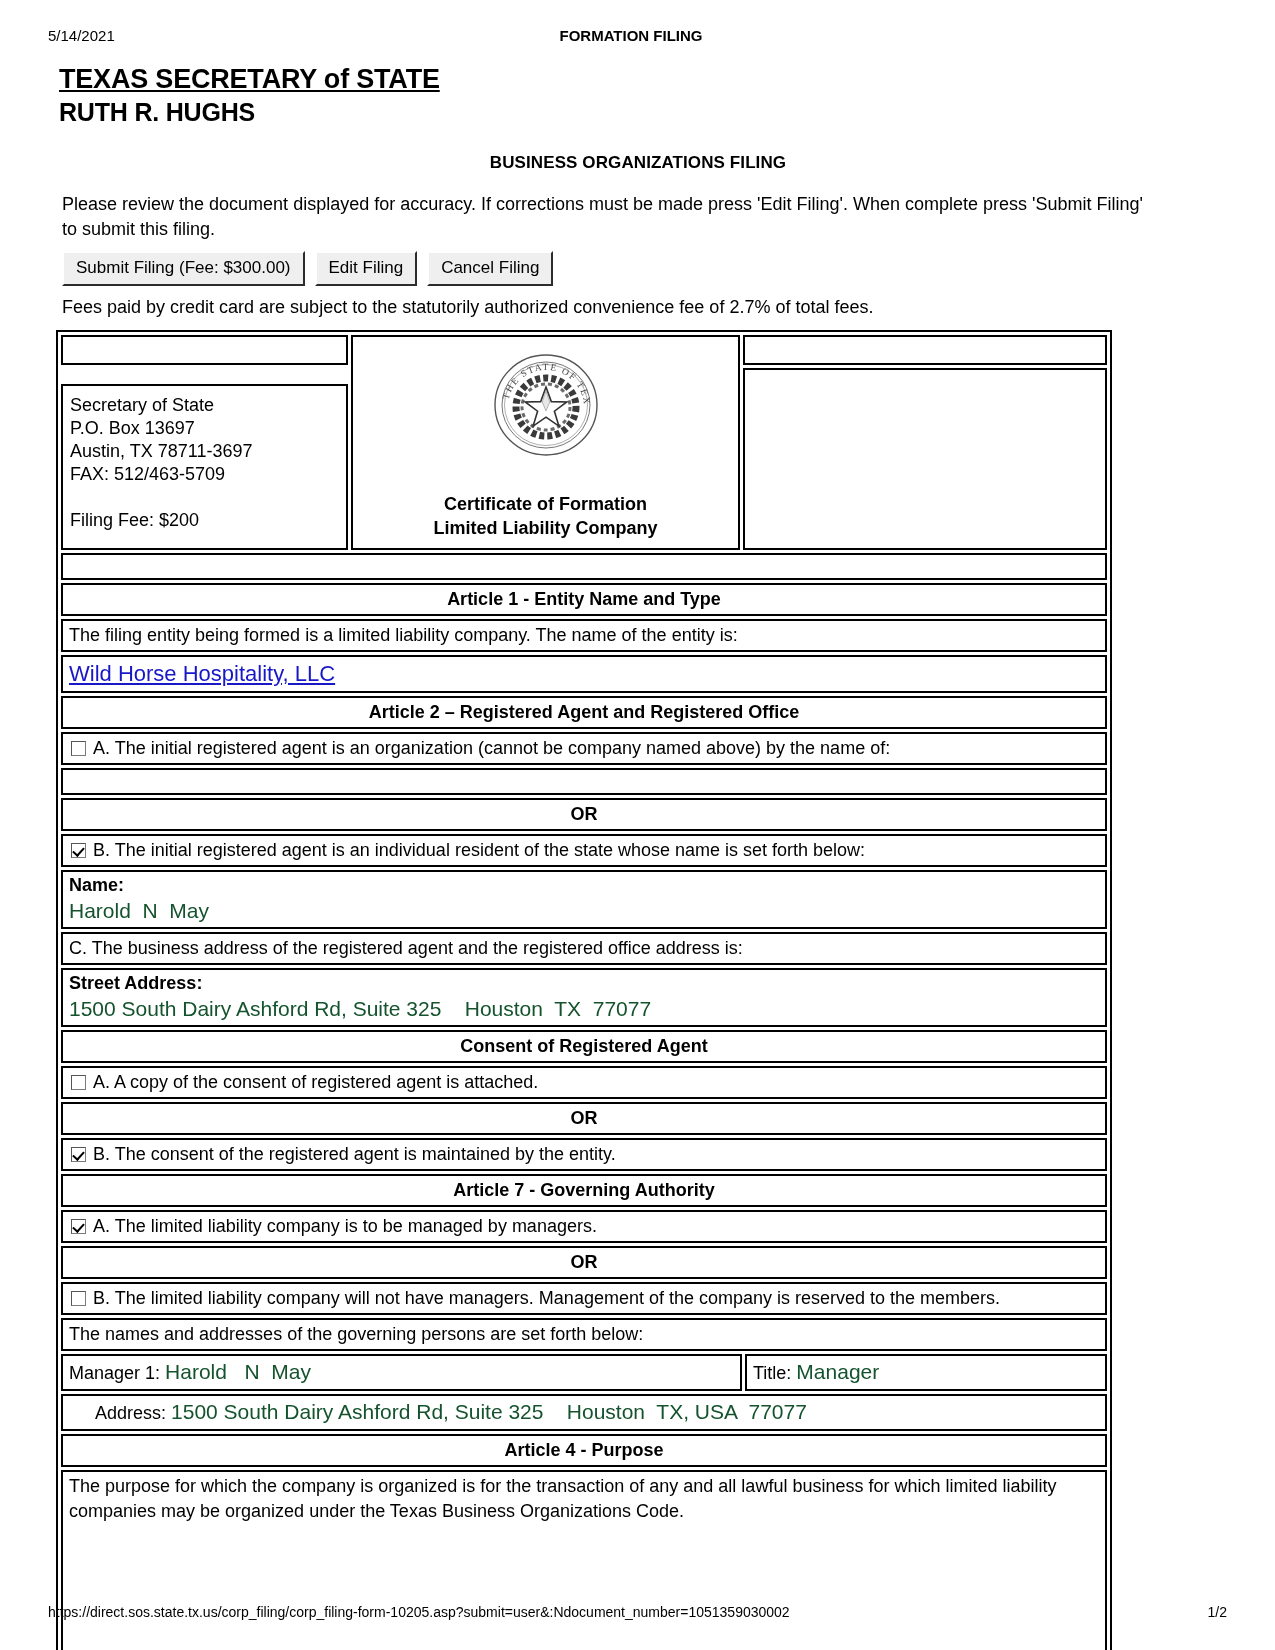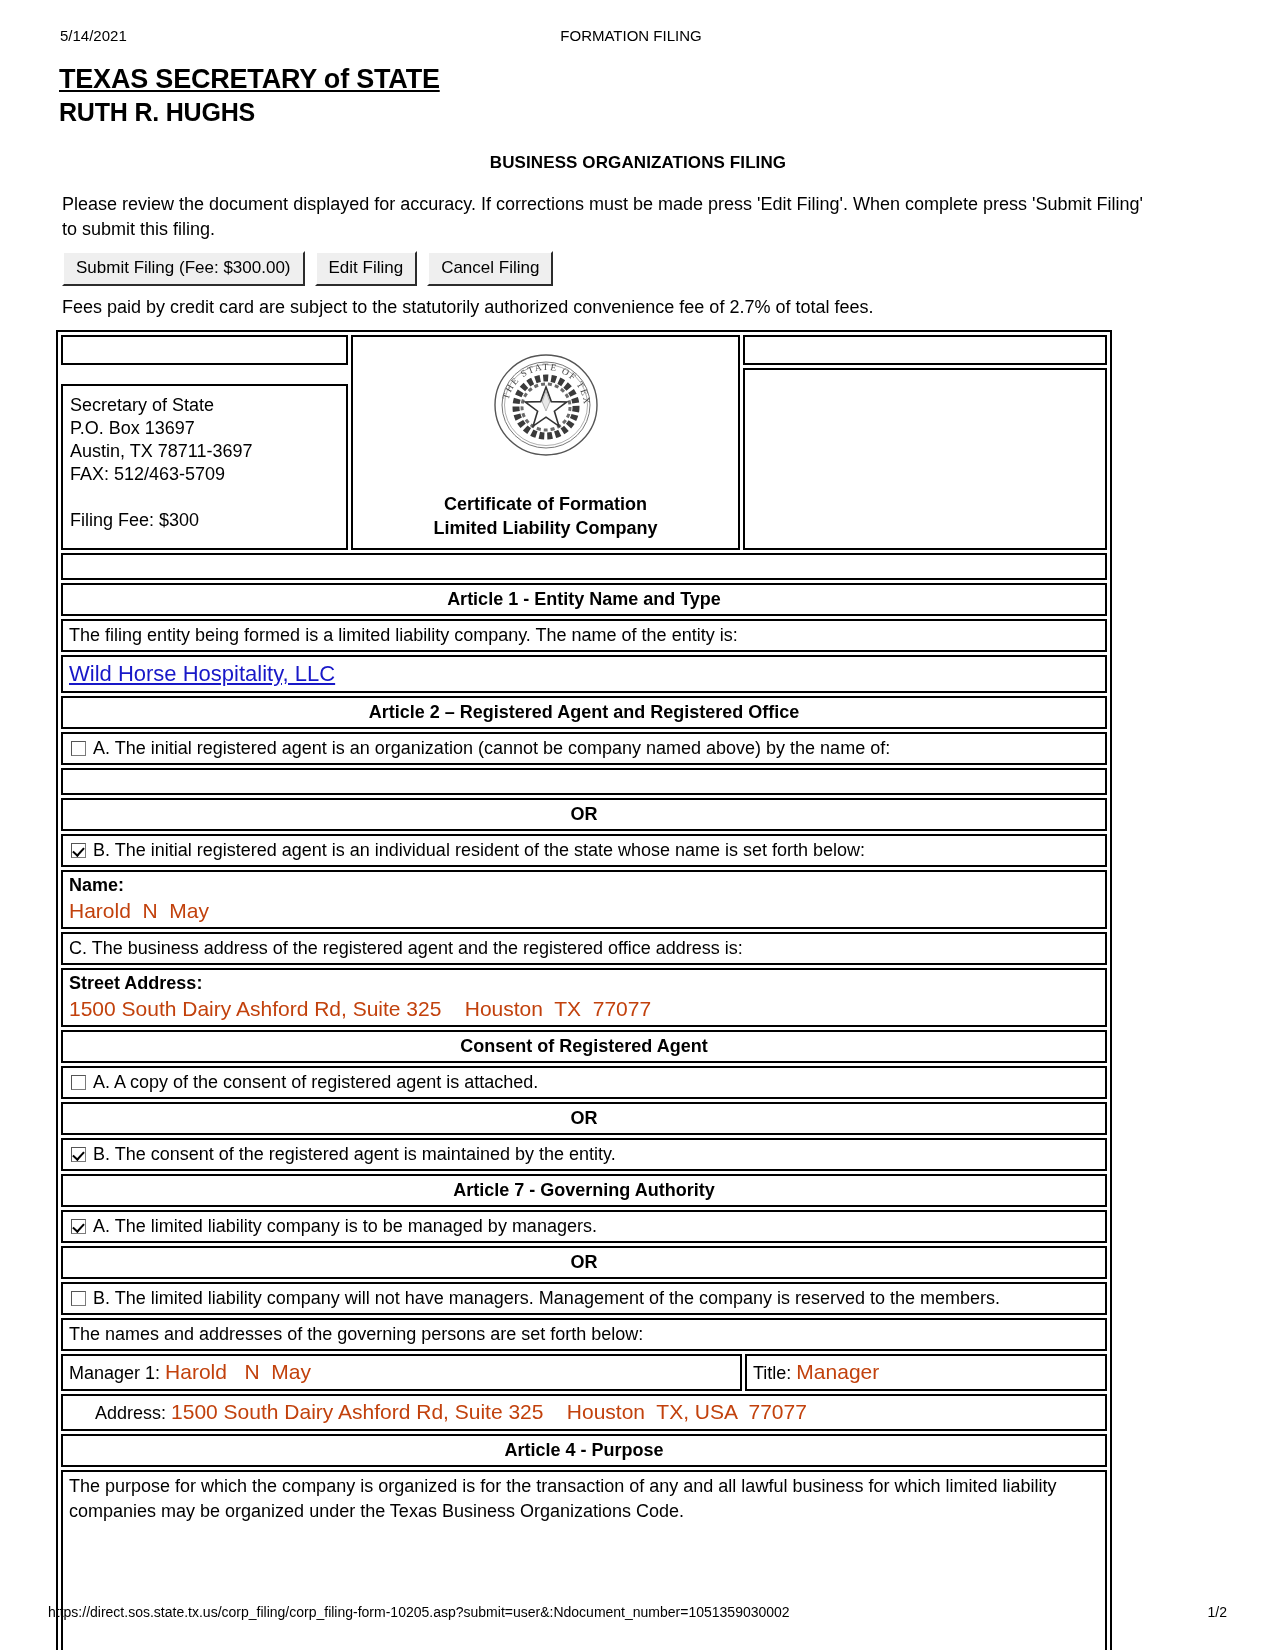--- a/index.html
+++ b/index.html
@@ -17,24 +17,25 @@
 
   
   .print-header {
     position: absolute;
     top: 26px; left: 0; right: 0;
     height: 20px;
     padding: 0 48px;
     font-size: 15px;
     line-height: 20px;
   }
-  .print-header .ph-date { position: absolute; left: 60px; top: 0; }
+  .print-header .ph-date { position: absolute; left: 48px; top: 0; }
   .print-header .ph-title {
     position: absolute; left: 0; right: 13px; top: 0;
     text-align: center;
+    font-weight: bold;
   }
 
   
   .page {
     position: absolute;
     top: 62px; left: 48px;
     width: 1180px;
   }
 
   
@@ -160,21 +161,21 @@
   .srow.tall { min-height: 58px; }
   .srow.purpose { min-height: 198px; }
 
   .entity-name {
     color: #1818c8;
     text-decoration: underline;
     font-size: 22px;
     line-height: 30px;
     padding: 1px 0 3px 0;
   }
-  .blue-lg { color: #c2410c; font-size: 21px; }
+  .blue-lg { color: #14532d; font-size: 21px; }
   .lbl-bold { font-weight: bold; }
 
   
   .cbx {
     display: inline-block;
     width: 15px; height: 15px;
     border: 1px solid #7a7a7a;
     border-top-color: #555;
     border-left-color: #555;
     background: #fff;
@@ -238,21 +239,21 @@
 
     <div class="band-top">
       <div class="band-col-left">
         <div class="mini-box"></div>
         <div class="addr-box">
           <div style="white-space:pre-line;">Secretary of State
 P.O. Box 13697
 Austin, TX 78711-3697
 FAX: 512/463-5709</div>
           <div style="height:23px;"></div>
-          <div>Filing Fee: $300</div>
+          <div>Filing Fee: $200</div>
         </div>
       </div>
 
       <div class="band-col-mid">
         <div class="mid-box">
           <span class="seal">
             <svg width="108" height="105" viewBox="0 0 108 105" aria-hidden="true">
               <ellipse cx="54" cy="52" rx="51" ry="50" fill="none" stroke="#555" stroke-width="1.4"></ellipse>
               <ellipse cx="54" cy="52" rx="44" ry="43" fill="none" stroke="#777" stroke-width="1"></ellipse>
               <ellipse cx="54" cy="52" rx="41.5" ry="40.5" fill="none" stroke="#999" stroke-width="0.8"></ellipse>

